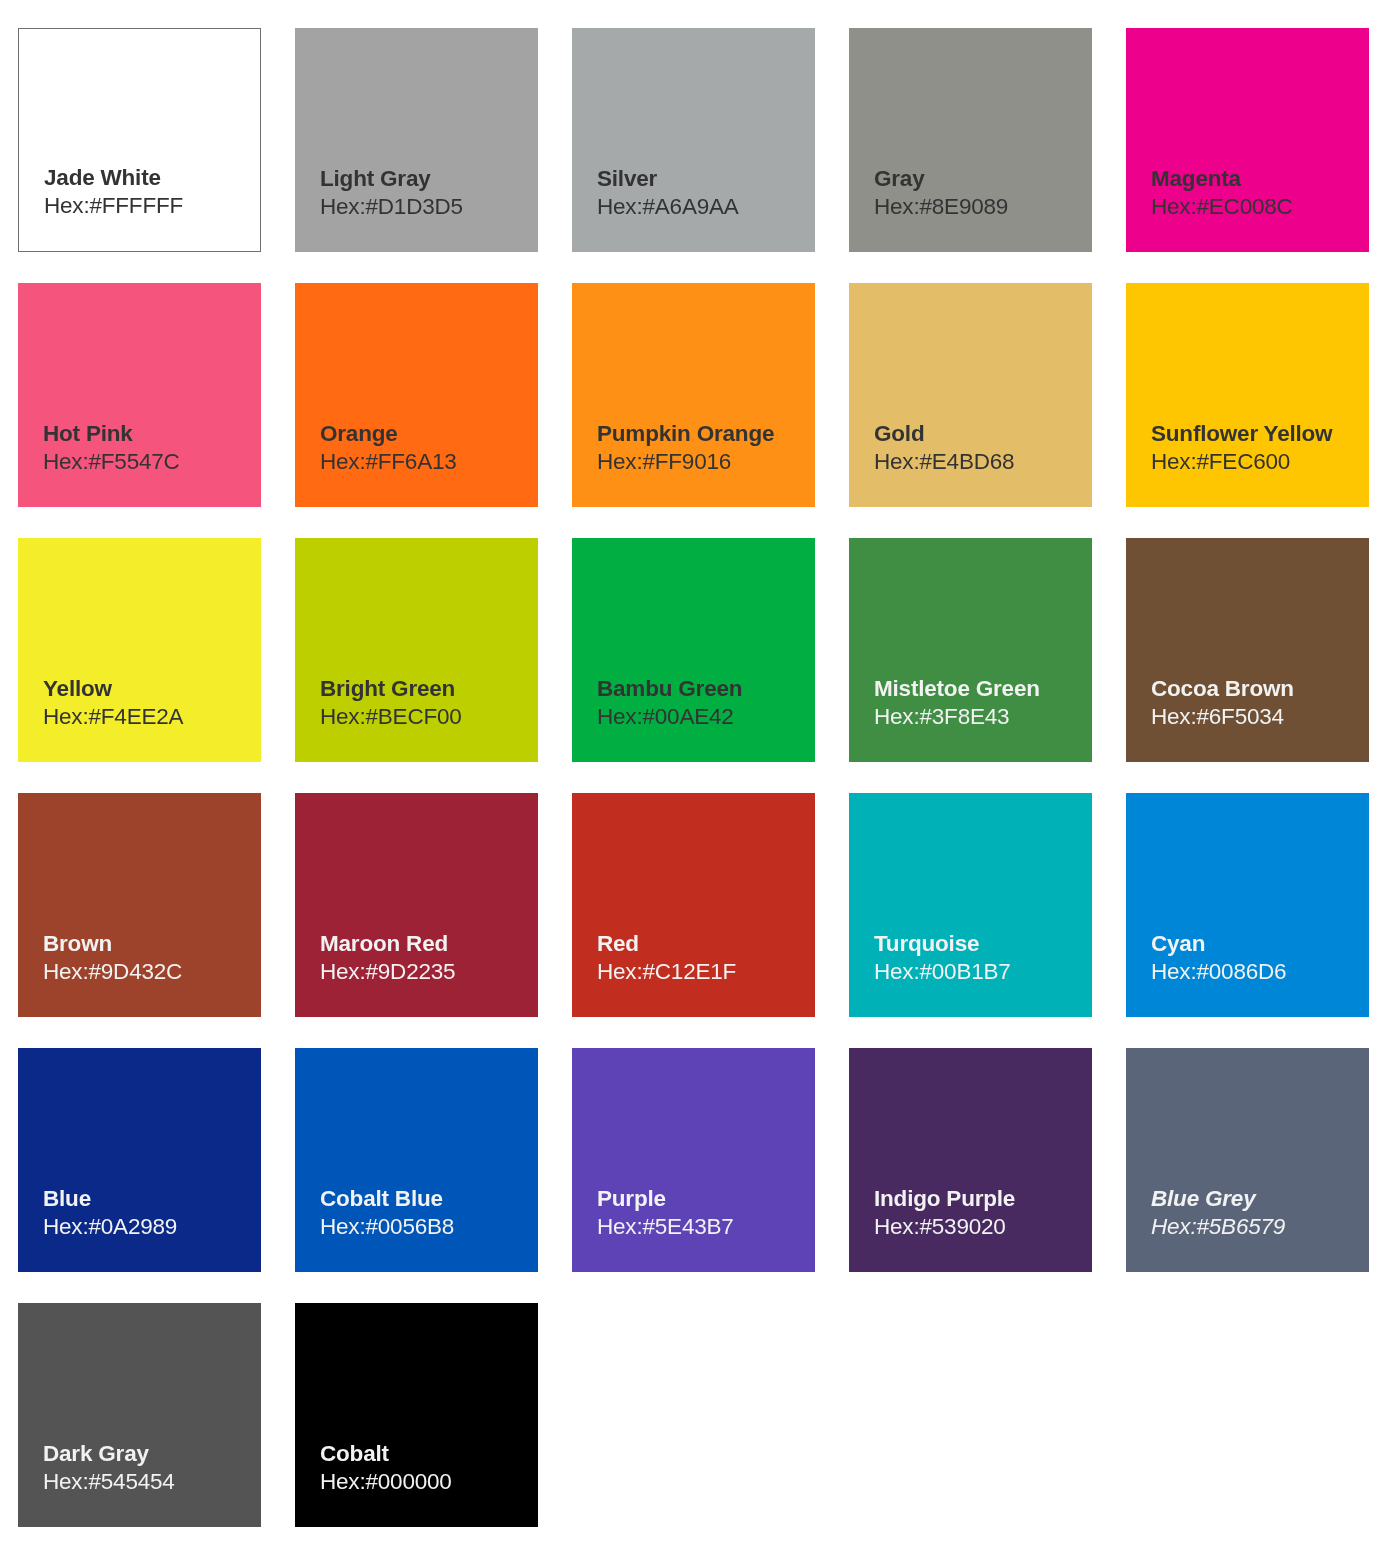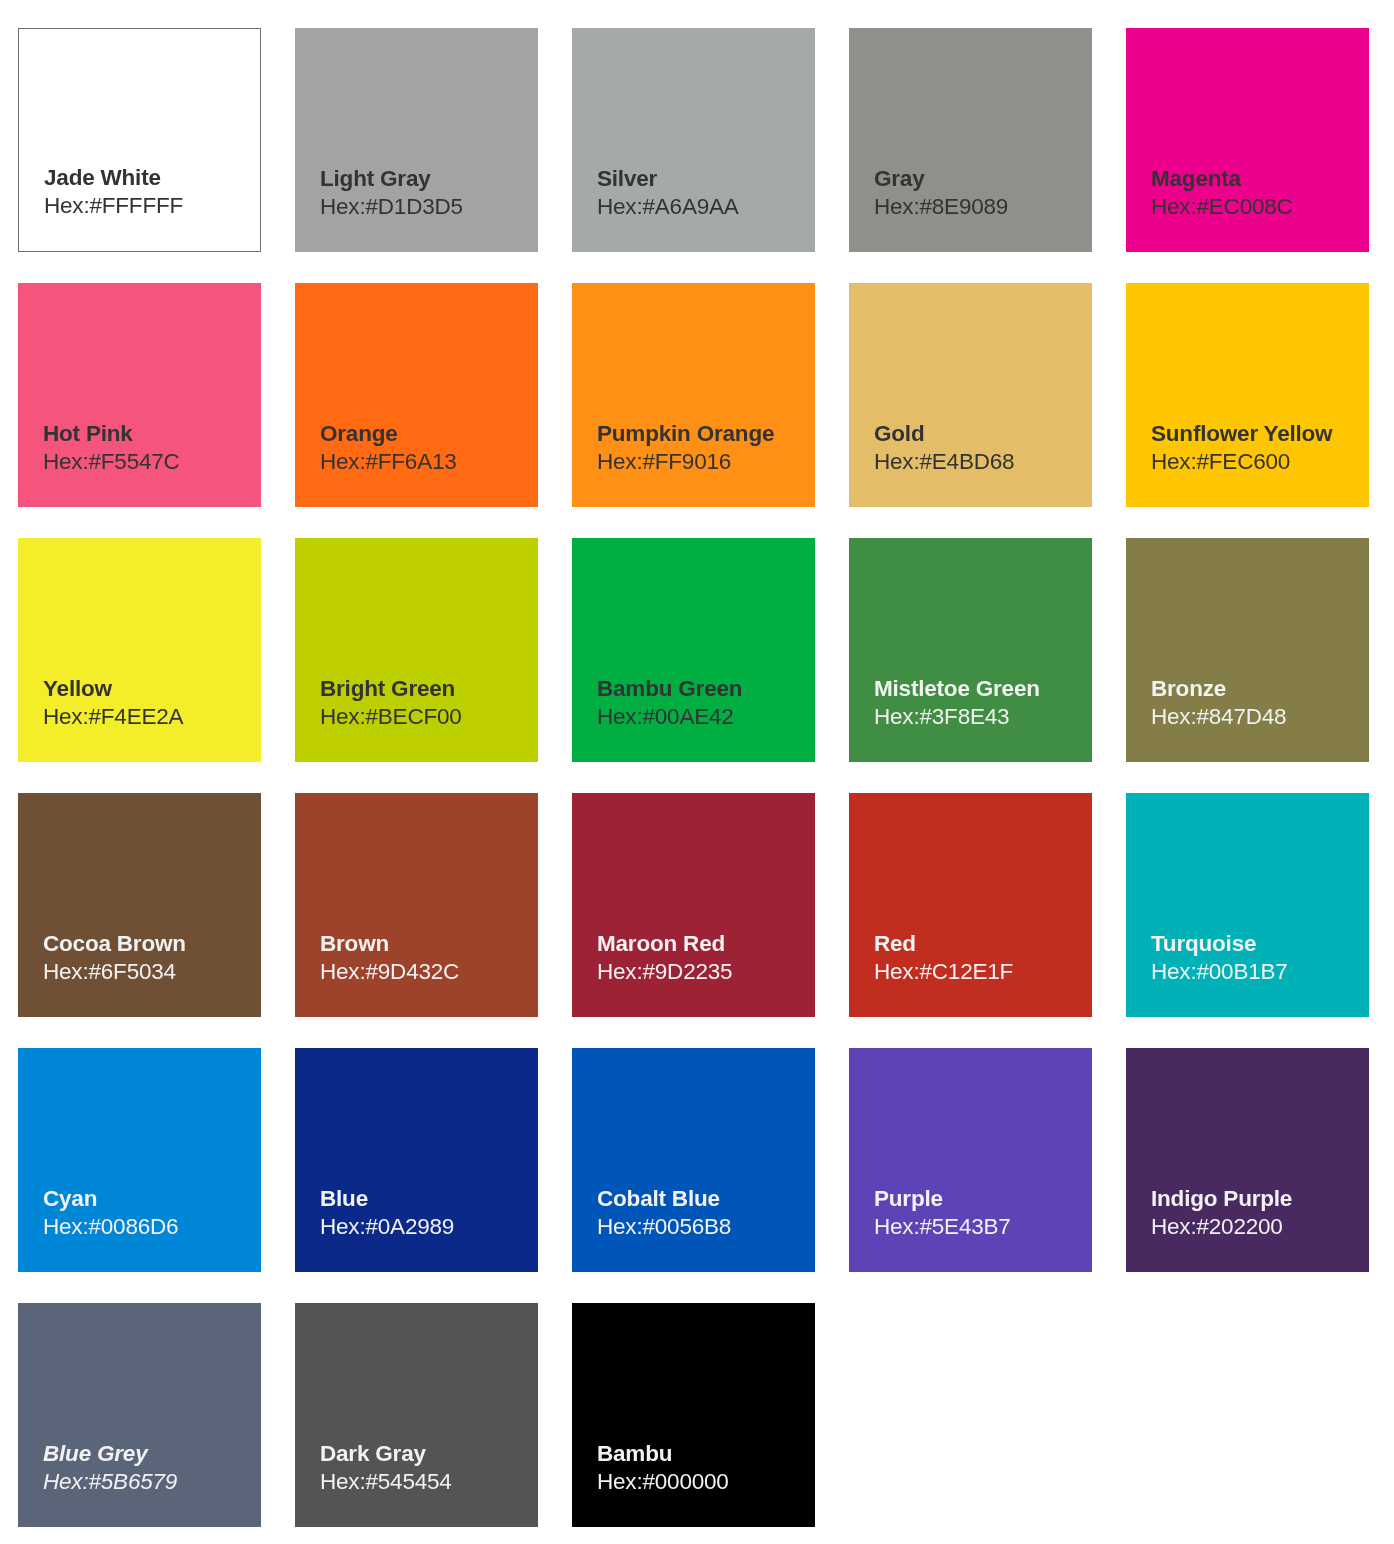--- a/index.html
+++ b/index.html
@@ -139,26 +139,20 @@
         <span class="swatch-name">Bambu Green</span>
         <span class="swatch-hex">Hex:#00AE42</span>
       </div>
     </div>
     <div class="swatch text-light" style="background: rgb(63, 142, 67);">
       <div class="swatch-caption">
         <span class="swatch-name">Mistletoe Green</span>
         <span class="swatch-hex">Hex:#3F8E43</span>
       </div>
     </div>
-    <div class="swatch text-light" style="background: rgb(132, 125, 72);">
-      <div class="swatch-caption">
-        <span class="swatch-name">Bronze</span>
-        <span class="swatch-hex">Hex:#847D48</span>
-      </div>
-    </div>
     <div class="swatch text-light" style="background: rgb(111, 80, 52);">
       <div class="swatch-caption">
         <span class="swatch-name">Cocoa Brown</span>
         <span class="swatch-hex">Hex:#6F5034</span>
       </div>
     </div>
     <div class="swatch text-light" style="background: rgb(157, 67, 44);">
       <div class="swatch-caption">
         <span class="swatch-name">Brown</span>
         <span class="swatch-hex">Hex:#9D432C</span>
@@ -202,34 +196,34 @@
     </div>
     <div class="swatch text-light" style="background: rgb(94, 67, 183);">
       <div class="swatch-caption">
         <span class="swatch-name">Purple</span>
         <span class="swatch-hex">Hex:#5E43B7</span>
       </div>
     </div>
     <div class="swatch text-light" style="background: rgb(72, 41, 96);">
       <div class="swatch-caption">
         <span class="swatch-name">Indigo Purple</span>
-        <span class="swatch-hex">Hex:#202200</span>
+        <span class="swatch-hex">Hex:#539020</span>
       </div>
     </div>
     <div class="swatch text-light" style="background: rgb(91, 101, 121); font-style: italic;">
       <div class="swatch-caption">
         <span class="swatch-name">Blue Grey</span>
         <span class="swatch-hex">Hex:#5B6579</span>
       </div>
     </div>
     <div class="swatch text-light" style="background: rgb(84, 84, 84);">
       <div class="swatch-caption">
         <span class="swatch-name">Dark Gray</span>
         <span class="swatch-hex">Hex:#545454</span>
       </div>
     </div>
     <div class="swatch text-light" style="background: rgb(0, 0, 0);">
       <div class="swatch-caption">
-        <span class="swatch-name">Bambu</span>
+        <span class="swatch-name">Cobalt</span>
         <span class="swatch-hex">Hex:#000000</span>
       </div>
     </div>
   </div>
 
 </body></html>

